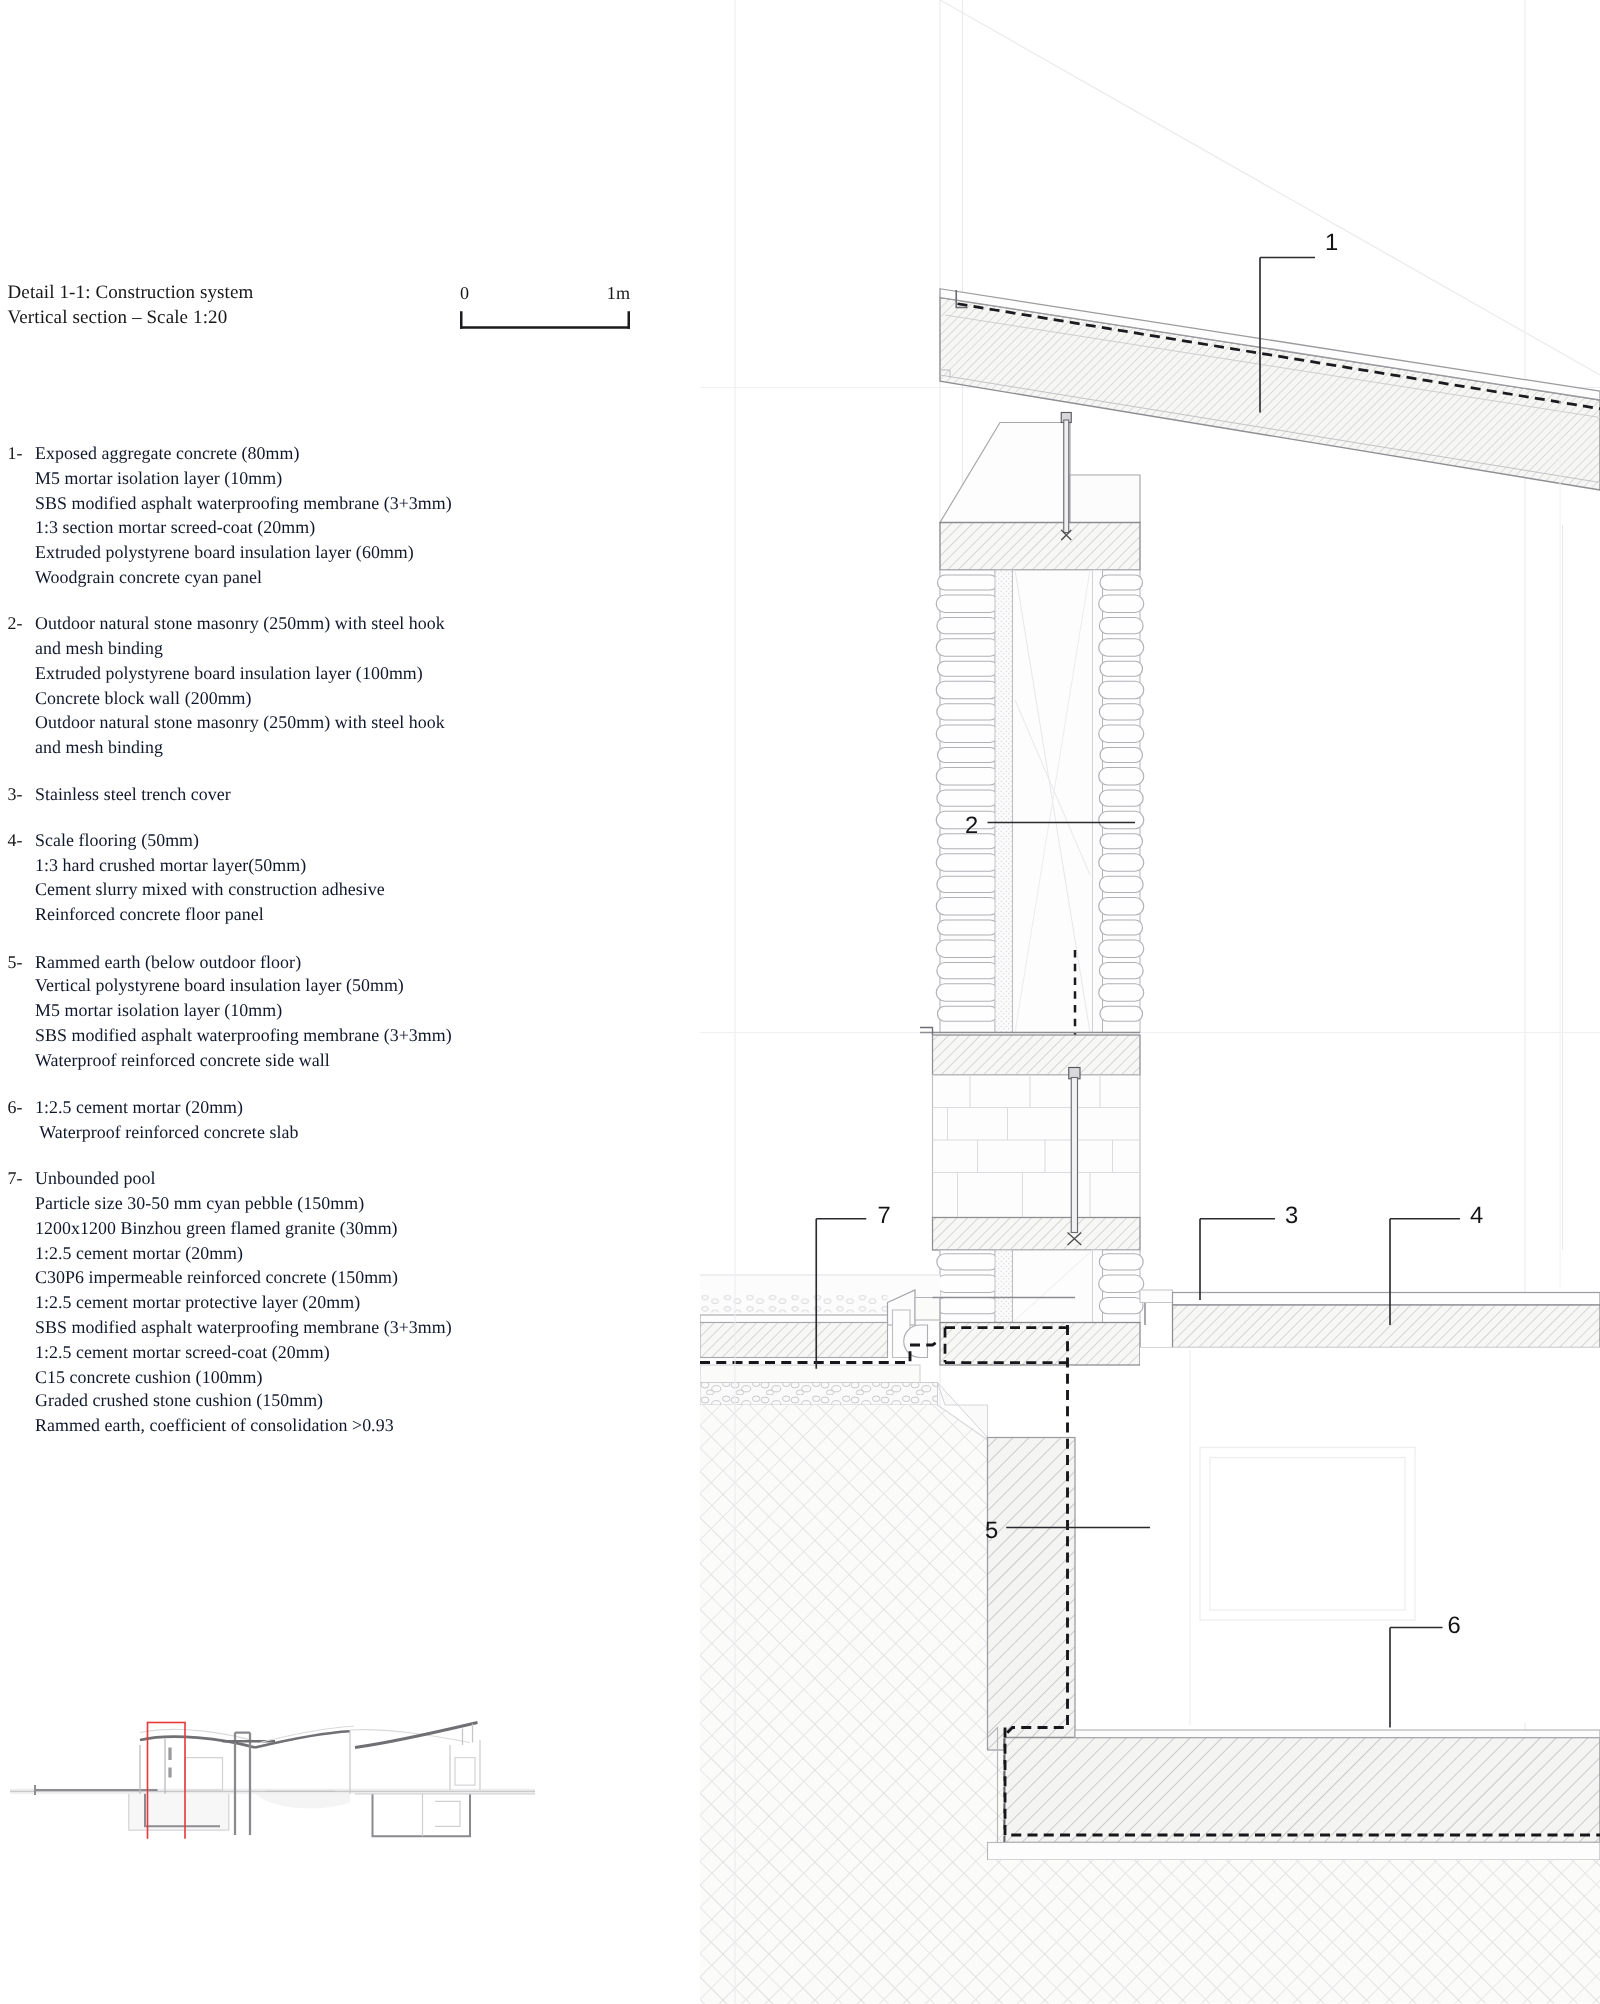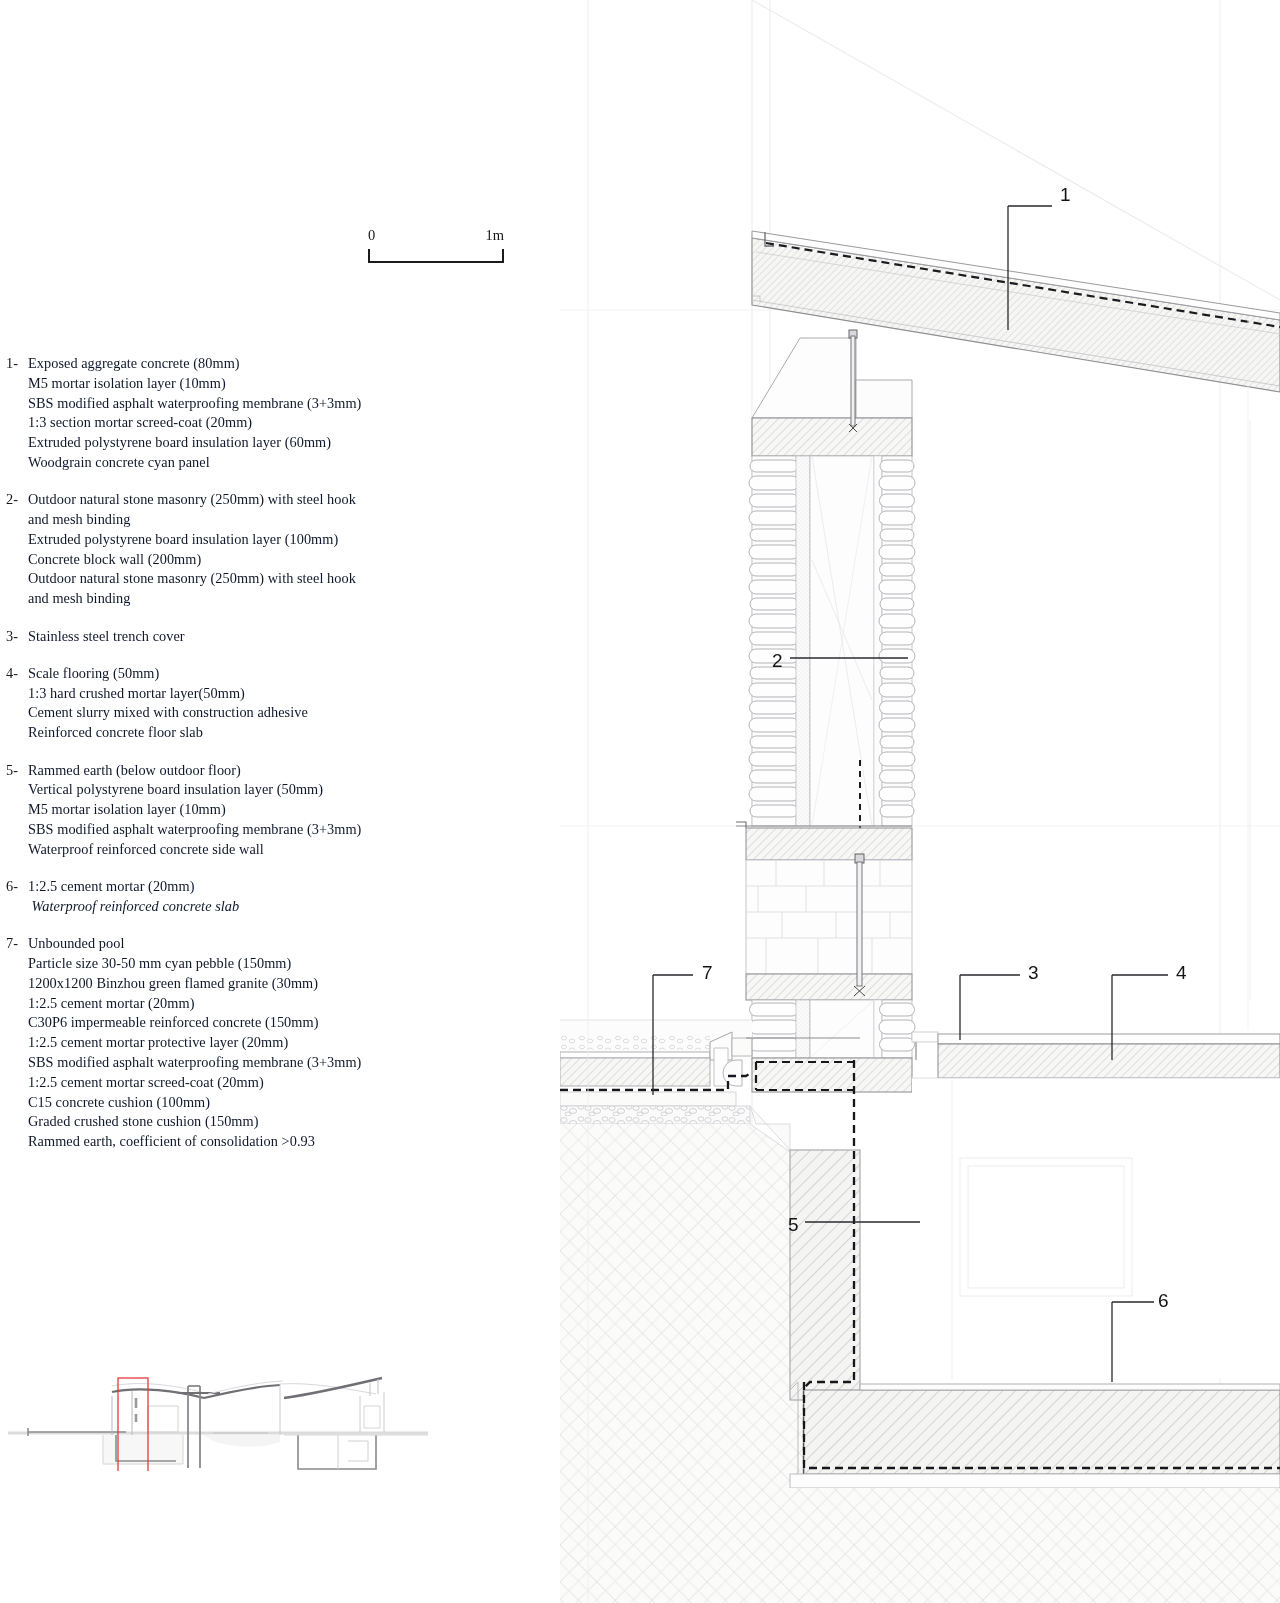--- a/index.html
+++ b/index.html
@@ -41,20 +41,24 @@
   .drawing svg{display:block;}
 
   
   .callout{position:absolute;font-size:19px;color:#141417;font-family:"Liberation Sans", sans-serif;font-weight:400;line-height:1;}
 </style>
 </head>
 <body>
 
 <div class="page">
 
+  <div class="title-block">
+    <div class="title-line">Detail 1-1: Construction system</div>
+    <div class="title-line">Vertical section – Scale 1:20</div>
+  </div>
 
   <div class="scalebar">
     <div class="scale-nums">
       <span class="scale-zero">0</span>
       <span class="scale-one">1m</span>
     </div>
     <div class="scale-bracket">
       <div class="tick l"></div>
       <div class="hline"></div>
       <div class="tick r"></div>
@@ -93,40 +97,40 @@
         <div>Stainless steel trench cover</div>
       </div>
     </div>
 
     <div class="legend-item">
       <div class="legend-num">4-</div>
       <div class="legend-lines">
         <div>Scale flooring (50mm)</div>
         <div>1:3 hard crushed mortar layer(50mm)</div>
         <div>Cement slurry mixed with construction adhesive</div>
-        <div>Reinforced concrete floor slab</div>
+        <div>Reinforced concrete floor panel</div>
       </div>
     </div>
 
     <div class="legend-item">
       <div class="legend-num">5-</div>
       <div class="legend-lines">
         <div>Rammed earth (below outdoor floor)</div>
         <div>Vertical polystyrene board insulation layer (50mm)</div>
         <div>M5 mortar isolation layer (10mm)</div>
         <div>SBS modified asphalt waterproofing membrane (3+3mm)</div>
         <div>Waterproof reinforced concrete side wall</div>
       </div>
     </div>
 
     <div class="legend-item">
       <div class="legend-num">6-</div>
       <div class="legend-lines">
         <div>1:2.5 cement mortar (20mm)</div>
-        <div style="white-space:pre;font-style:italic;"> Waterproof reinforced concrete slab</div>
+        <div style="white-space:pre;"> Waterproof reinforced concrete slab</div>
       </div>
     </div>
 
     <div class="legend-item">
       <div class="legend-num">7-</div>
       <div class="legend-lines">
         <div>Unbounded pool</div>
         <div>Particle size 30-50 mm cyan pebble (150mm)</div>
         <div>1200x1200 Binzhou green flamed granite (30mm)</div>
         <div>1:2.5 cement mortar (20mm)</div>

